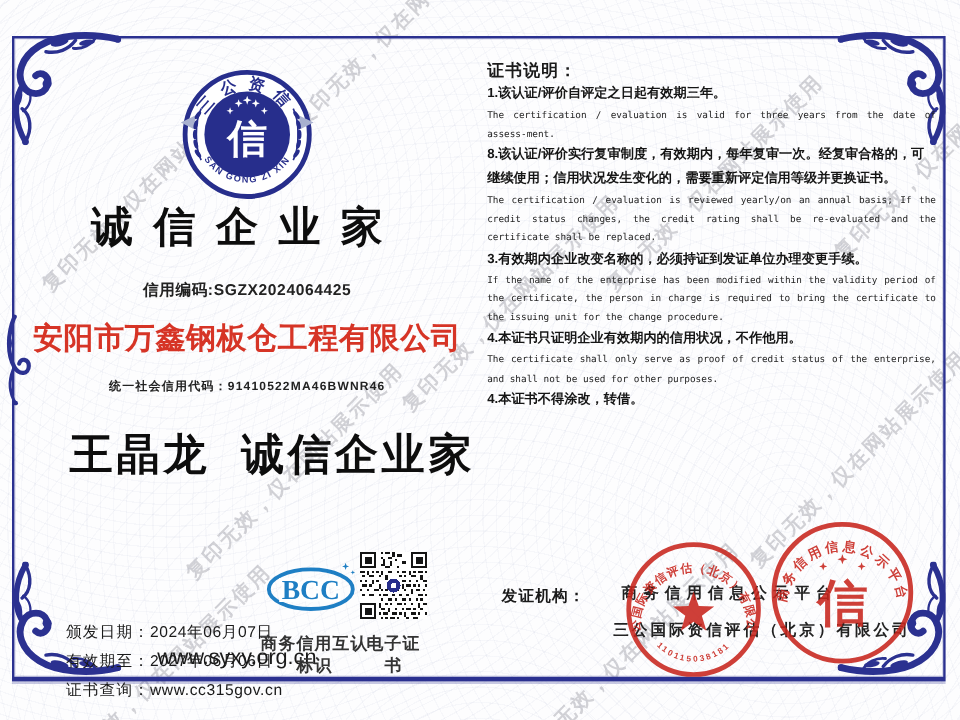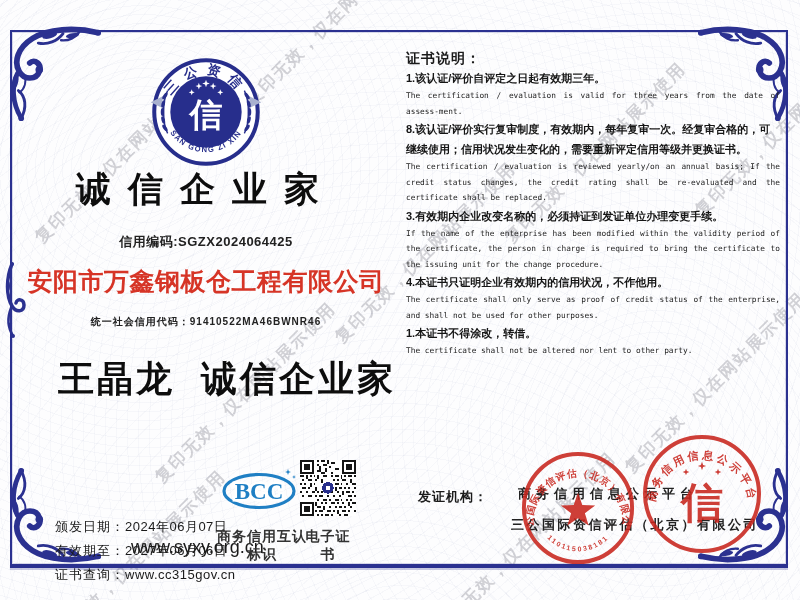--- a/index.html
+++ b/index.html
@@ -181,22 +181,21 @@
   <div class="desc">
     <p class="desc-heading">证书说明：</p>
     <p class="cn">1.该认证/评价自评定之日起有效期三年。</p>
     <p class="en">The certification / evaluation is valid for three years from the date of assess-ment.</p>
     <p class="cn">8.该认证/评价实行复审制度，有效期内，每年复审一次。经复审合格的，可继续使用；信用状况发生变化的，需要重新评定信用等级并更换证书。</p>
     <p class="en">The certification / evaluation is reviewed yearly/on an annual basis; If the credit status changes, the credit rating shall be re-evaluated and the certificate shall be replaced.</p>
     <p class="cn">3.有效期内企业改变名称的，必须持证到发证单位办理变更手续。</p>
     <p class="en">If the name of the enterprise has been modified within the validity period of the certificate, the person in charge is required to bring the certificate to the issuing unit for the change procedure.</p>
     <p class="cn">4.本证书只证明企业有效期内的信用状况，不作他用。</p>
     <p class="en">The certificate shall only serve as proof of credit status of the enterprise, and shall not be used for other purposes.</p>
-    <p class="cn">1.本证书不得涂改，转借。</p>
-    <p class="en">The certificate shall not be altered nor lent to other party.</p>
+    <p class="cn">4.本证书不得涂改，转借。</p>
   </div>
 
   <div class="f-row" style="top:470px">
     <span class="lbl">颁发日期：</span><span class="val">2024年06月07日</span>
   </div>
   <div class="f-row" style="top:494px">
     <span class="lbl">有效期至：</span><span class="val">2027年06月06日</span>
   </div>
   <div class="f-row" style="top:518px">
     <span class="lbl">证书查询：</span><span class="val">www.cc315gov.cn</span>

